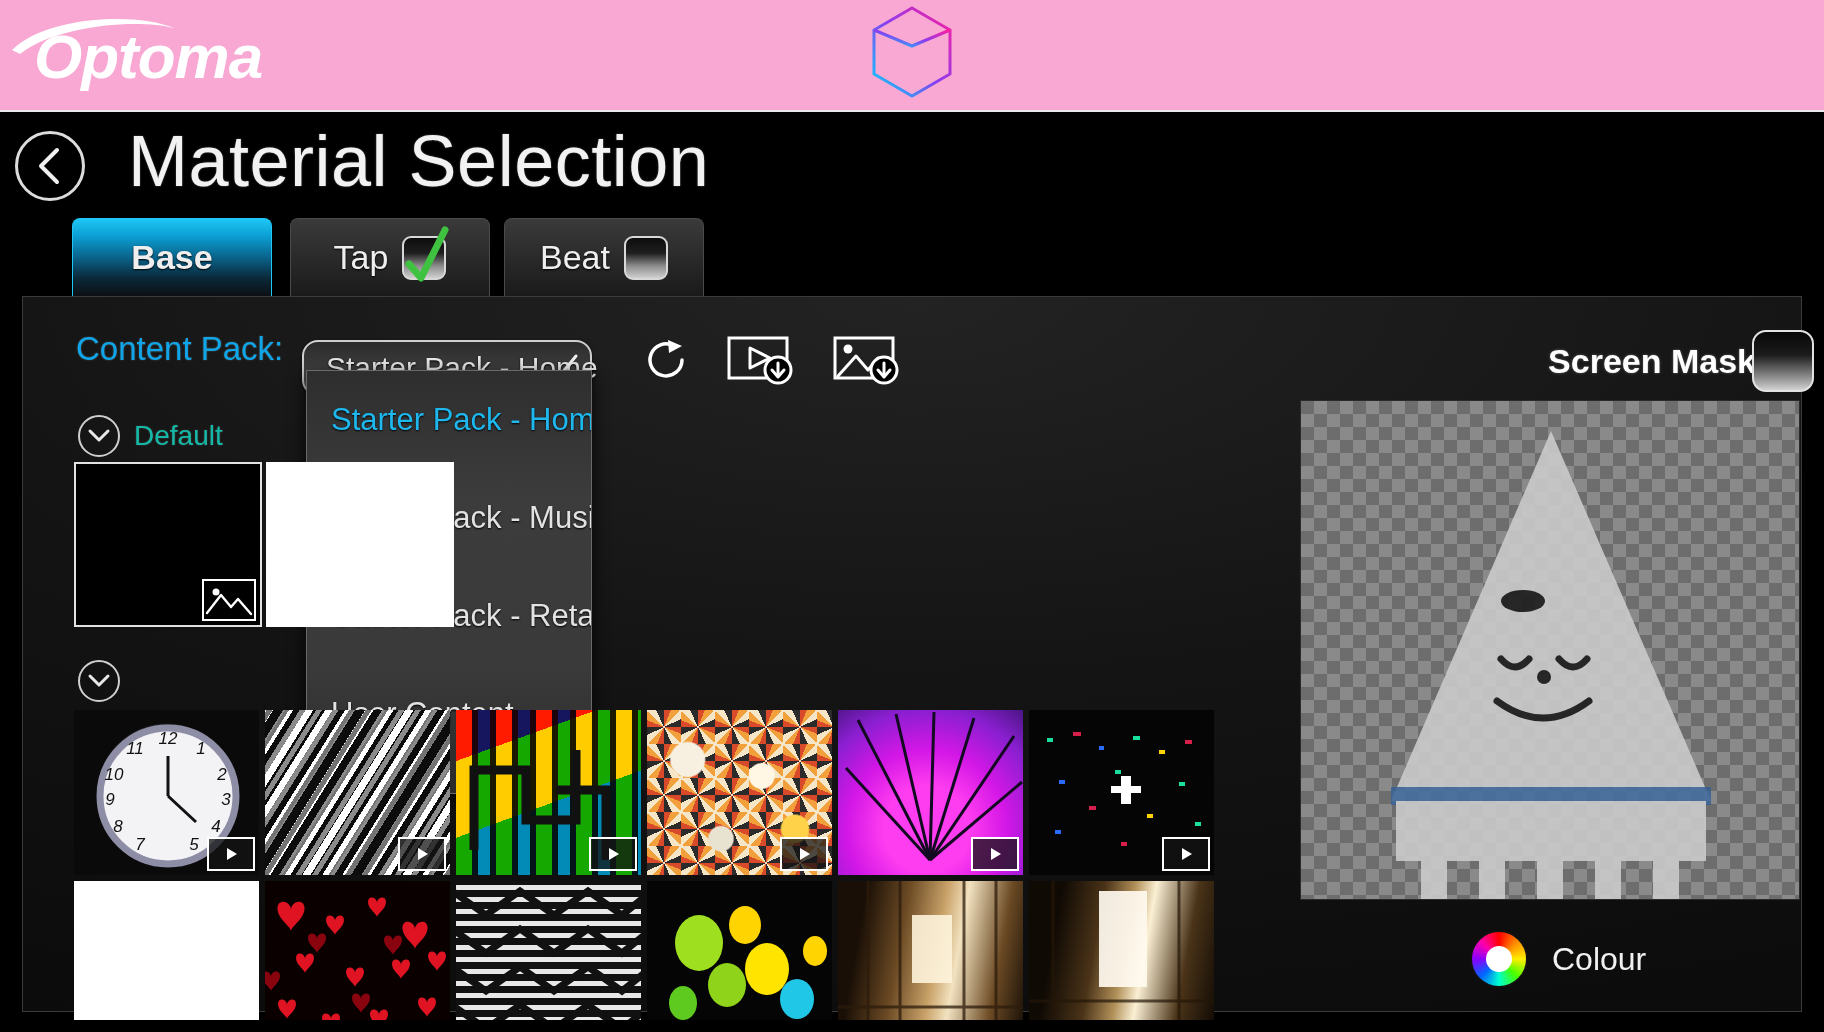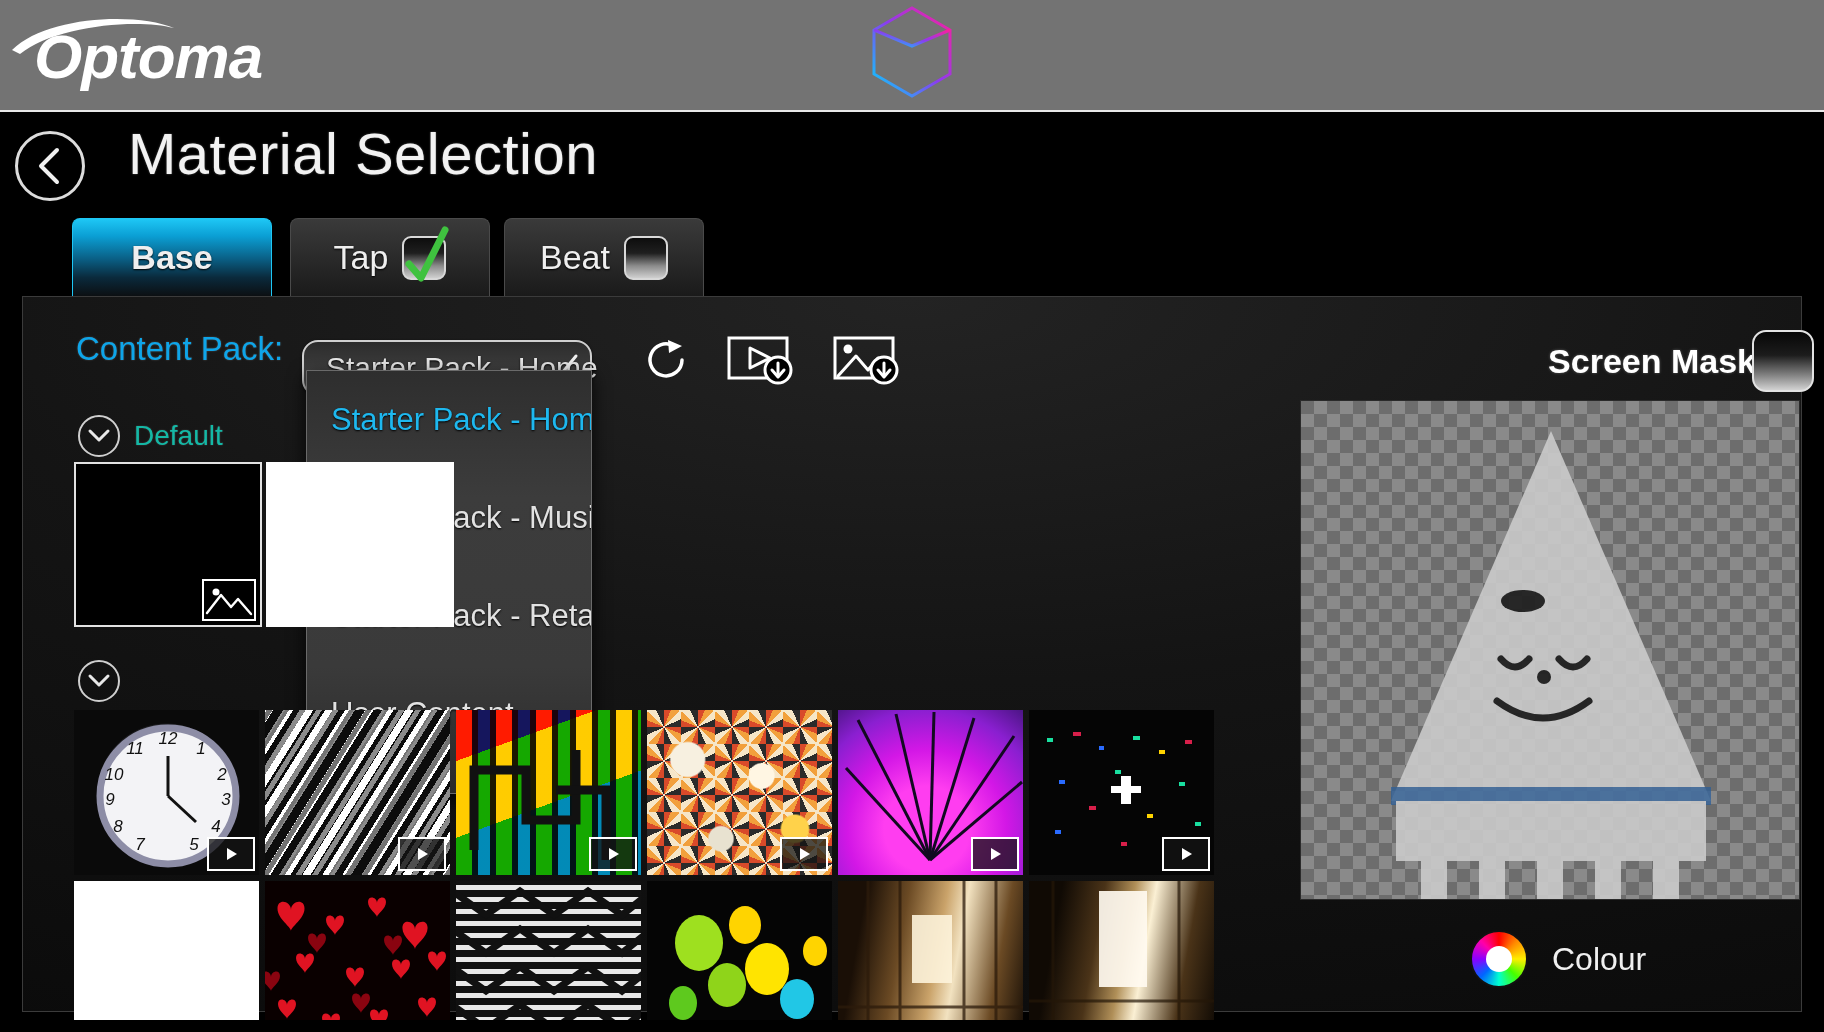--- a/index.html
+++ b/index.html
@@ -7,41 +7,41 @@
     width: 1824px; height: 1032px;
     background: #000;
     font-family: "Liberation Sans", sans-serif;
     overflow: hidden;
   }
   #app { position: relative; width: 1824px; height: 1032px; background:#000; }
 
   
   .topbar {
     position: absolute; left:0; top:0; width:1824px; height:112px;
-    background:#737373;
+    background:#f9a8d4;
     border-bottom: 2px solid #e9e9e9;
   }
   .logo {
     position:absolute; left:6px; top:10px; width:260px; height:90px;
   }
   .logo svg { display:block; }
   .cube-logo { position:absolute; left:862px; top:2px; width:100px; height:100px; }
 
   
   .titlerow { position:absolute; left:0; top:114px; width:1824px; height:100px; }
   .backbtn {
     position:absolute; left:15px; top:17px; width:70px; height:70px;
     border:3px solid #dcdcdc; border-radius:50%;
     display:flex; align-items:center; justify-content:center;
     cursor:pointer;
   }
   .backbtn svg { display:block; }
   .pagetitle {
     position:absolute; left:128px; top:6px;
-    font-size:58px; color:#f2f2f2; font-weight:300;
+    font-size:72px; color:#f2f2f2; font-weight:300;
     letter-spacing:0.5px;
     font-family:"Liberation Sans", sans-serif;
     text-shadow: 0 0 2px rgba(255,255,255,.35);
     white-space:nowrap;
   }
 
   
   .tabs { position:absolute; left:40px; top:218px; height:78px; }
   .tab {
     position:absolute; top:0; height:78px;

